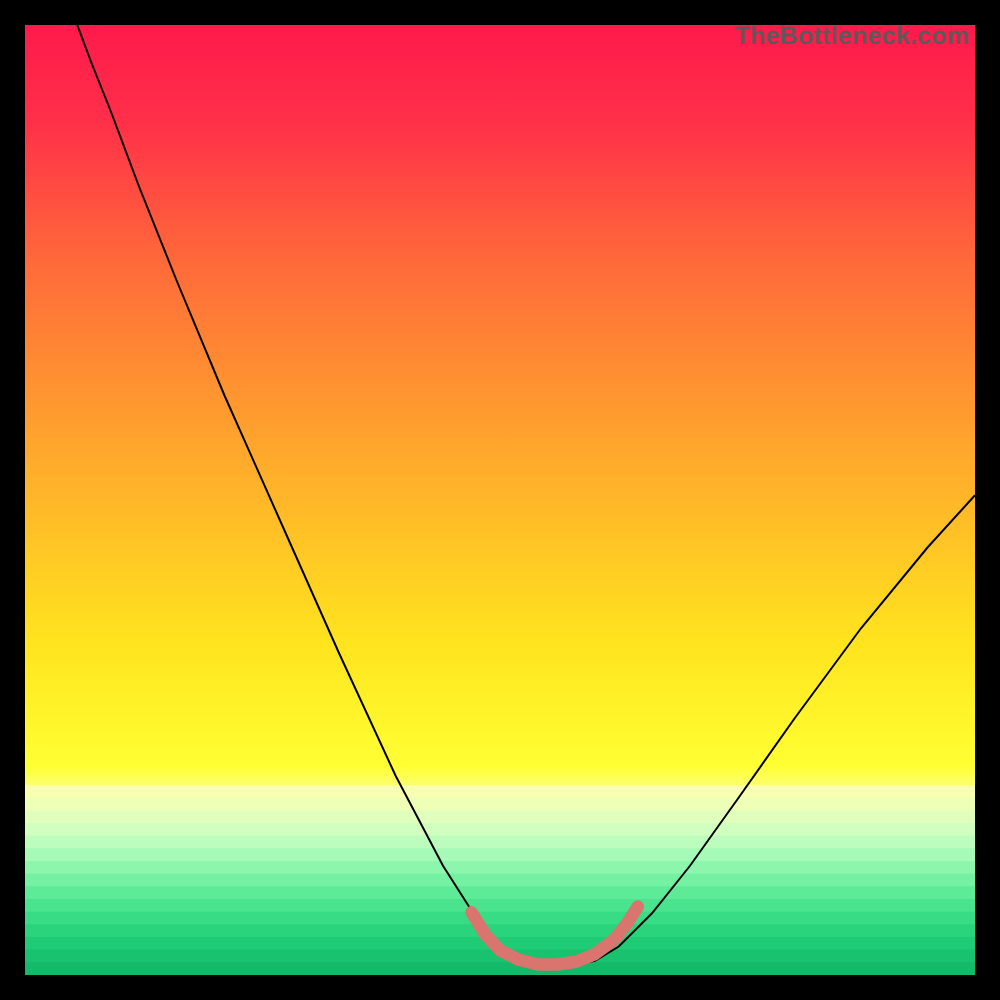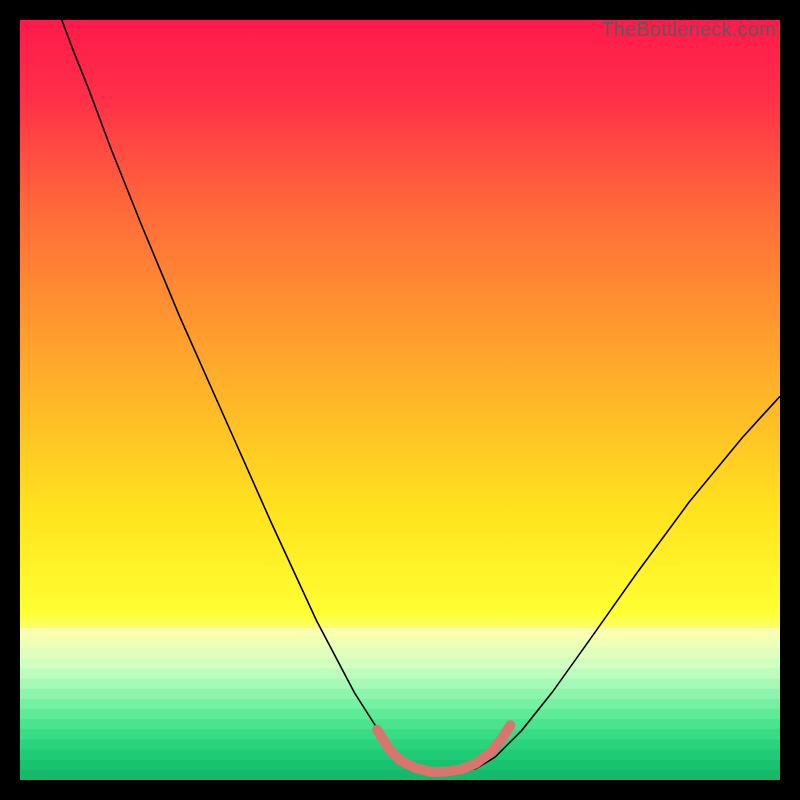--- a/index.html
+++ b/index.html
@@ -25,21 +25,21 @@
     top: 0;
     width: 760px;
     height: 760px;
   }
   .watermark {
     position: absolute;
     top: -2px;
     right: 4px;
     color: #5a5a5a;
     font-size: 20px;
-    font-weight: 400;
+    font-weight: 700;
     letter-spacing: 0.2px;
     user-select: none;
     white-space: nowrap;
   }
 </style>
 </head>
 <body>
 
 <div class="frame">
   <svg class="plot-area" viewBox="0 0 760 760" width="760" height="760" preserveAspectRatio="none">

